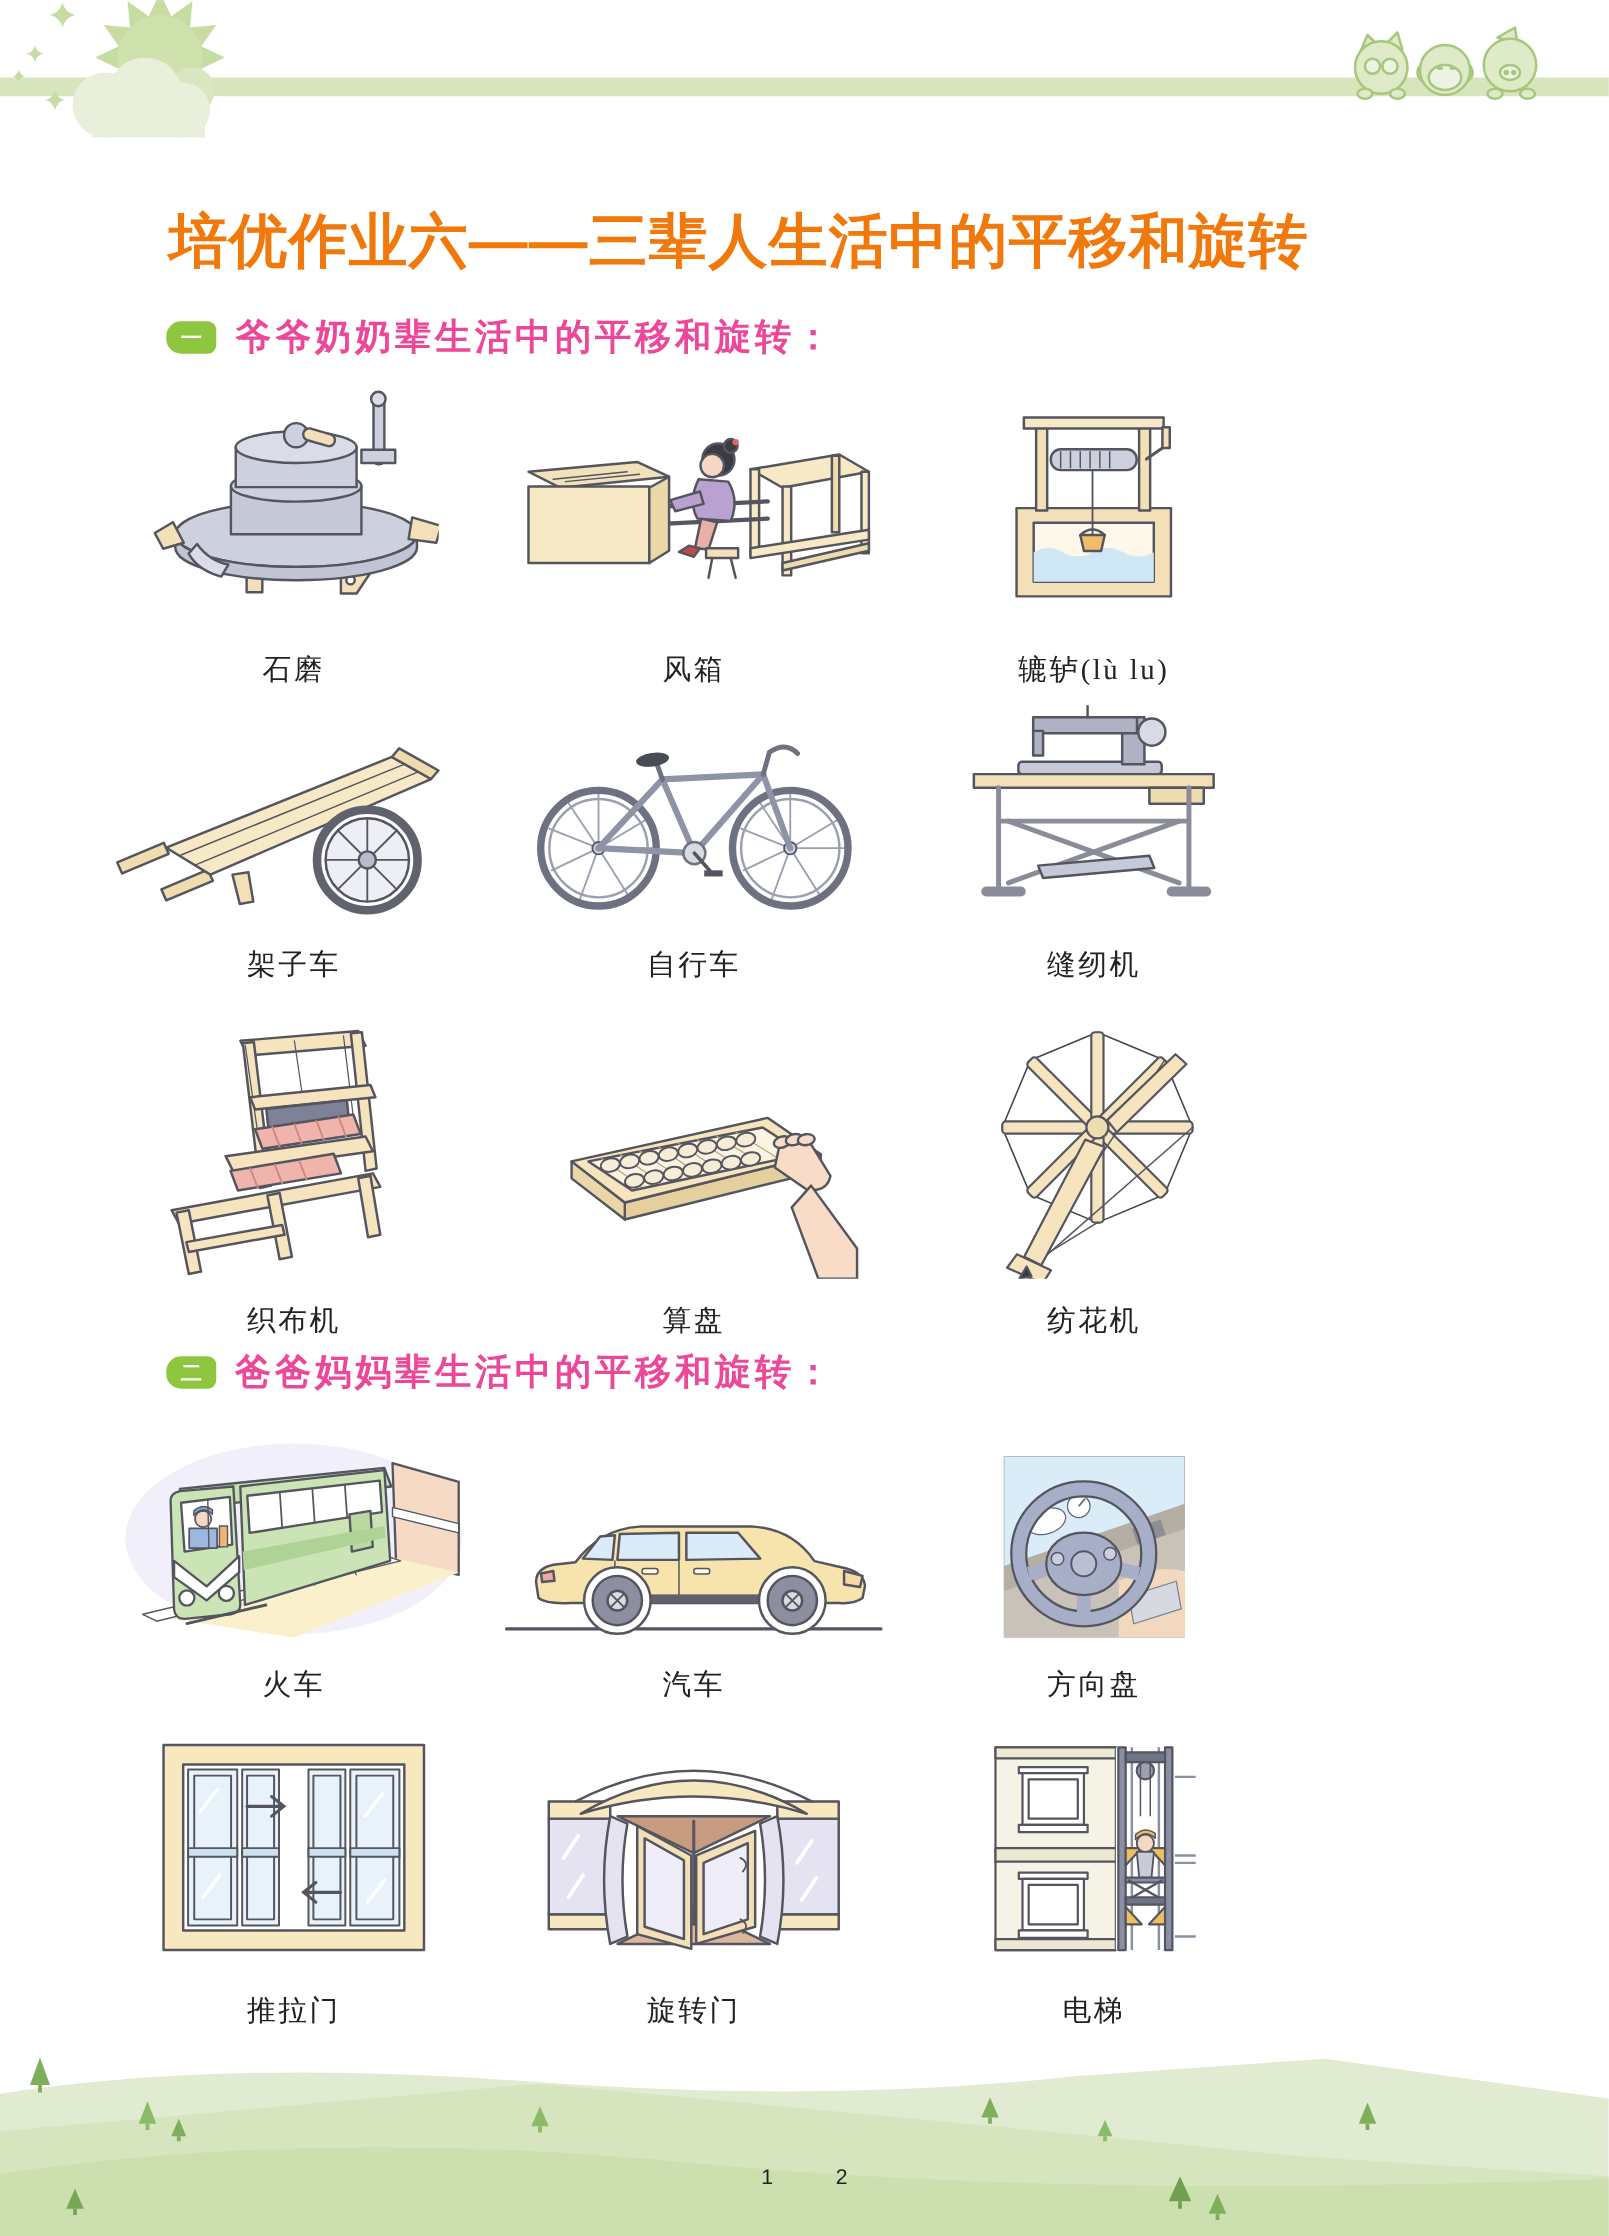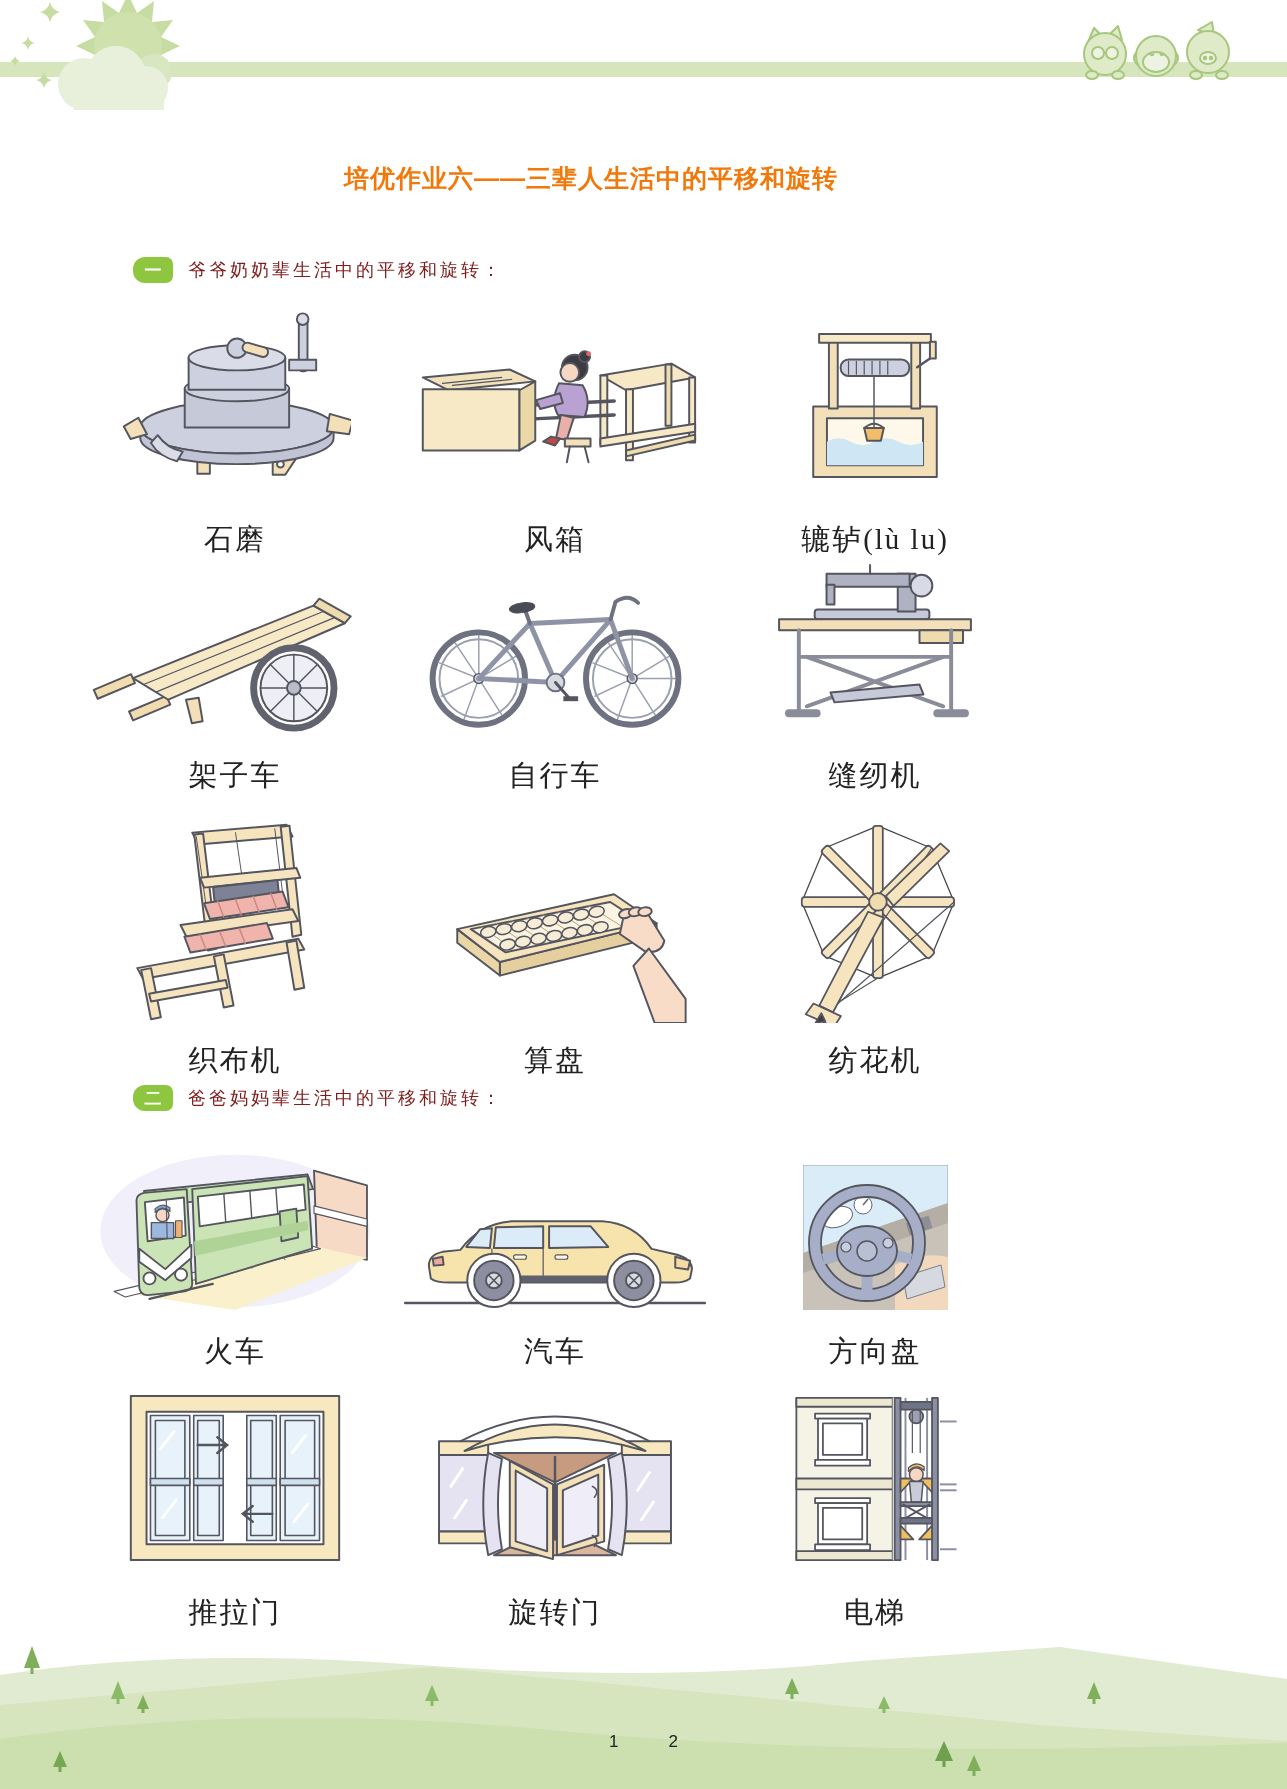--- a/index.html
+++ b/index.html
@@ -2,34 +2,34 @@
 <html><head>
 <meta charset="utf-8">
 <style>
   *{margin:0;padding:0;box-sizing:border-box}
   html,body{width:1287px;height:1789px}
   body{position:relative;background:#fff;font-family:"Liberation Sans",sans-serif;overflow:hidden}
   .band{position:absolute;left:0;top:62px;width:100%;height:15px;background:#D7E5BD}
   .decor-left{position:absolute;left:6px;top:0}
   .decor-right{position:absolute;left:1078px;top:20px}
   .title{position:absolute;top:162px;left:0;width:1182px;text-align:center;
-         font-size:25px;font-weight:bold;color:#F1780A;letter-spacing:1px}
+         font-size:47px;font-weight:bold;color:#F1780A;letter-spacing:1px}
   .sec{position:absolute;left:133px;height:32px;display:flex;align-items:center;gap:15px}
   .sec1{top:254px}.sec2{top:1082px}
   .badge{width:40px;height:26px;background:#8FC640;border-radius:12px 7px 7px 12px;
          color:#fff;font-weight:bold;font-size:17px;display:flex;align-items:center;
          justify-content:center;line-height:1}
-  .sec-txt{font-size:18px;font-weight:400;color:#7f1d1d;letter-spacing:3px}
+  .sec-txt{font-size:29px;font-weight:700;color:#ec4899;letter-spacing:3px}
   .row{position:absolute;left:75px;width:960px;display:grid;grid-template-columns:repeat(3,320px)}
   .row1{top:296px}.row2{top:556px}.row3{top:818px}.row4{top:1152px}.row5{top:1392px}
   .cell{display:flex;flex-direction:column;align-items:center}
   .art{display:flex;align-items:flex-end;justify-content:center;width:100%}
   .r1 .art{height:186px}.r2 .art{height:180px}.r3 .art{height:205px}
   .r4 .art{height:158px}.r5 .art{height:172px}
-  .cap{font-family:"Liberation Serif",serif;font-size:29px;color:#222;letter-spacing:2px}
+  .cap{font-family:"Liberation Serif",serif;font-size:23px;color:#222;letter-spacing:2px}
   .r1 .cap{margin-top:38px}.r2 .cap{margin-top:20px}.r3 .cap{margin-top:18px}
   .r4 .cap{margin-top:22px}.r5 .cap{margin-top:29px}
   .footer{position:absolute;left:0;bottom:0;width:1287px;height:150px}
   .pagenums{position:absolute;bottom:37px;left:0;width:1287px;display:flex;
             justify-content:center;gap:50px;font-size:17px;color:#222}
 </style>
 </head>
 <body>
 
 <div class="band"></div>

